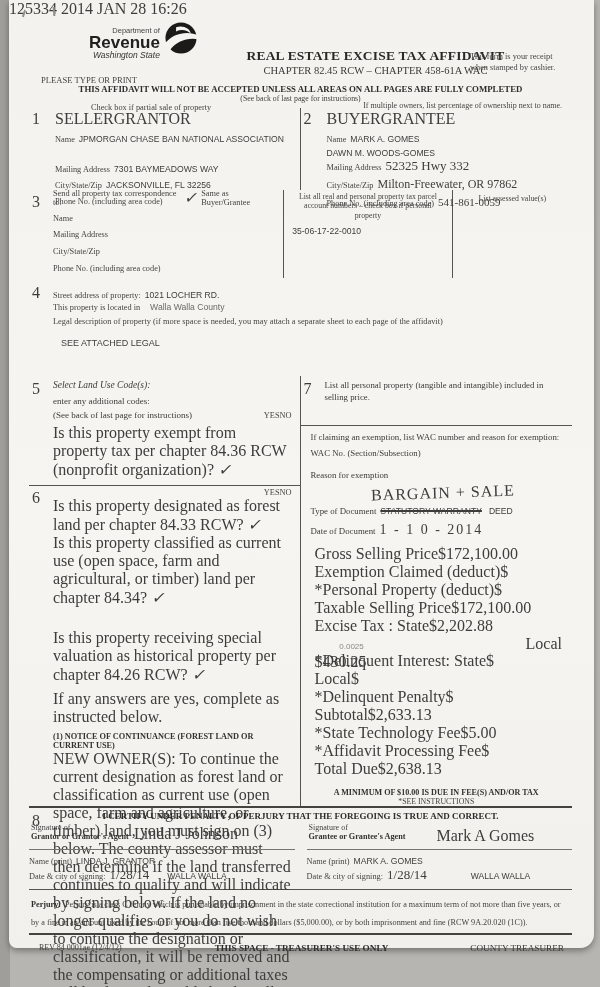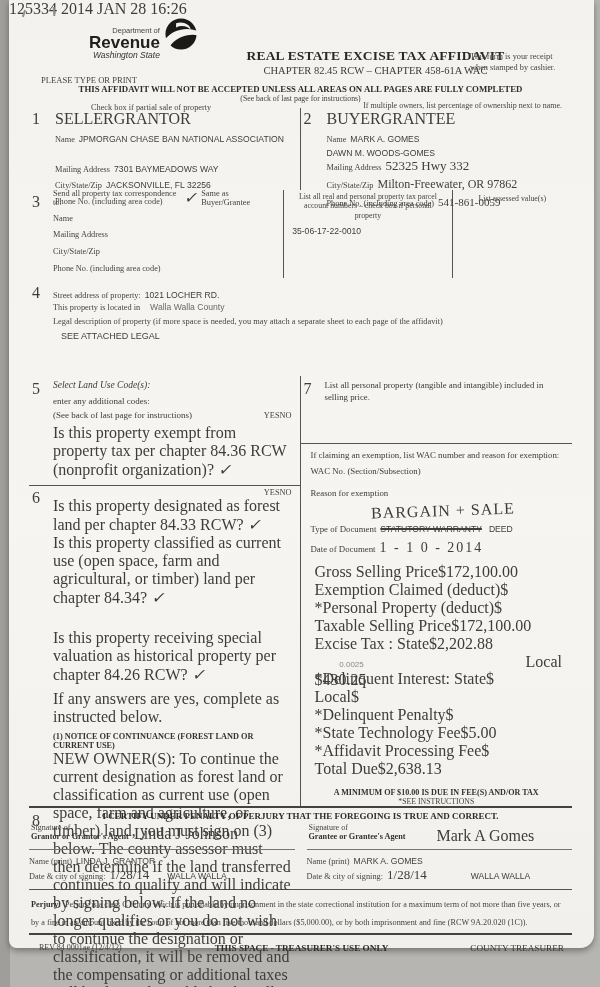--- a/index.html
+++ b/index.html
@@ -49,21 +49,21 @@
 
 <div class="paper">
 
   <div class="pm" style="left:14px;top:10px;width:2px;height:7px;transform:rotate(18deg);"></div>
   <div class="pm" style="left:44px;top:7px;width:2px;height:9px;transform:rotate(-4deg);"></div>
 
   <div class="inner">
 
     <div style="position:relative;height:108px;">
       <div style="position:absolute;left:60px;top:26px;">
-        <div style="display:flex;align-items:flex-start;gap:3px;">
+        <div style="display:flex;align-items:flex-end;gap:3px;">
           <div>
             <div class="lbl" style="font-family:'Liberation Sans',sans-serif;font-size:7.5px;text-align:right;">Department of</div>
             <div style="font-family:'Liberation Sans',sans-serif;font-weight:bold;font-size:17px;color:#21201e;line-height:.9;">Revenue</div>
             <div style="font-family:'Liberation Sans',sans-serif;font-style:italic;font-size:8.5px;color:#35342f;text-align:right;">Washington State</div>
           </div>
           <span style="margin-top:-10px;">
             <svg width="36" height="36" viewBox="0 0 44 44">
               <circle cx="22" cy="22" r="19" fill="#1b1a18"></circle>
               <path d="M2 29 C13 15 31 13 44 19 L44 24 C32 21 16 25 8 38 Z" fill="#f4f3ef"></path>
               <path d="M16 9 C24 6 33 10 34 17 C30 12 22 11 16 14 Z" fill="#f4f3ef"></path>
@@ -157,21 +157,21 @@
       <span class="badge" style="position:absolute;left:3px;top:6px;">4</span>
       <div class="row" style="height:13px;padding-right:4px;">
         <span class="lbl">Street address of property:</span>
         <span class="ln"><span class="typed">1021 LOCHER RD.</span></span>
       </div>
       <div style="display:flex;gap:10px;height:15px;align-items:flex-end;">
         <span class="lbl">This property is located in</span>
         <span class="typed" style="color:#6b6a67;">Walla Walla County</span>
       </div>
       <div class="lbl" style="margin-top:5px;font-size:8.4px;">Legal description of property (if more space is needed, you may attach a separate sheet to each page of the affidavit)</div>
-      <div class="typed" style="margin-top:5px;margin-left:8px;font-size:9px;">SEE ATTACHED LEGAL</div>
+      <div class="typed" style="margin-top:12px;margin-left:8px;font-size:9px;">SEE ATTACHED LEGAL</div>
     </div>
 
     <div class="box" style="display:flex;height:430px;">
 
       <div style="width:50%;border-right:1px solid #55544f;box-sizing:border-box;">
 
         <div style="position:relative;padding:4px 8px 2px 24px;">
           <span class="badge" style="position:absolute;left:3px;top:4px;">5</span>
           <div style="font-size:9.5px;color:#3c3b39;font-style:italic;">Select Land Use Code(s):</div>
           <div class="row" style="height:15px;padding-right:14px;">
@@ -253,20 +253,21 @@
           <div class="feerow" style="height:17px;">
             <span class="feelbl" style="display:flex;justify-content:space-between;align-items:flex-end;">
               <span class="box" style="width:74px;height:13px;display:inline-flex;align-items:center;justify-content:center;font-family:'Liberation Sans',sans-serif;font-size:8px;color:#8a8984;">0.0025</span>
               <span>Local</span>
             </span>
             <span class="dollar">$</span><span class="ln"><span class="feeval">430.25</span></span>
           </div>
           <div class="feerow"><span class="feelbl">*Delinquent Interest: State</span><span class="dollar">$</span><span class="ln"><span class="feeval"></span></span></div>
           <div class="feerow"><span class="feelbl">Local</span><span class="dollar">$</span><span class="ln"><span class="feeval"></span></span></div>
           <div class="feerow"><span class="feelbl">*Delinquent Penalty</span><span class="dollar">$</span><span class="ln"><span class="feeval"></span></span></div>
+          <div class="feerow"><span class="feelbl">Subtotal</span><span class="dollar">$</span><span class="ln"><span class="feeval">2,633.13</span></span></div>
           <div class="feerow"><span class="feelbl">*State Technology Fee</span><span class="dollar">$</span><span class="ln"><span class="feeval">5.00</span></span></div>
           <div class="feerow"><span class="feelbl">*Affidavit Processing Fee</span><span class="dollar">$</span><span class="ln"><span class="feeval"></span></span></div>
           <div class="feerow"><span class="feelbl">Total Due</span><span class="dollar">$</span><span class="ln"><span class="feeval">2,638.13</span></span></div>
         </div>
         <div style="margin-top:10px;">
           <div class="b ctr" style="font-size:8.1px;color:#33322f;">A MINIMUM OF $10.00 IS DUE IN FEE(S) AND/OR TAX</div>
           <div class="ctr" style="font-size:7.8px;color:#45443f;">*SEE INSTRUCTIONS</div>
         </div>
       </div>
     </div>

